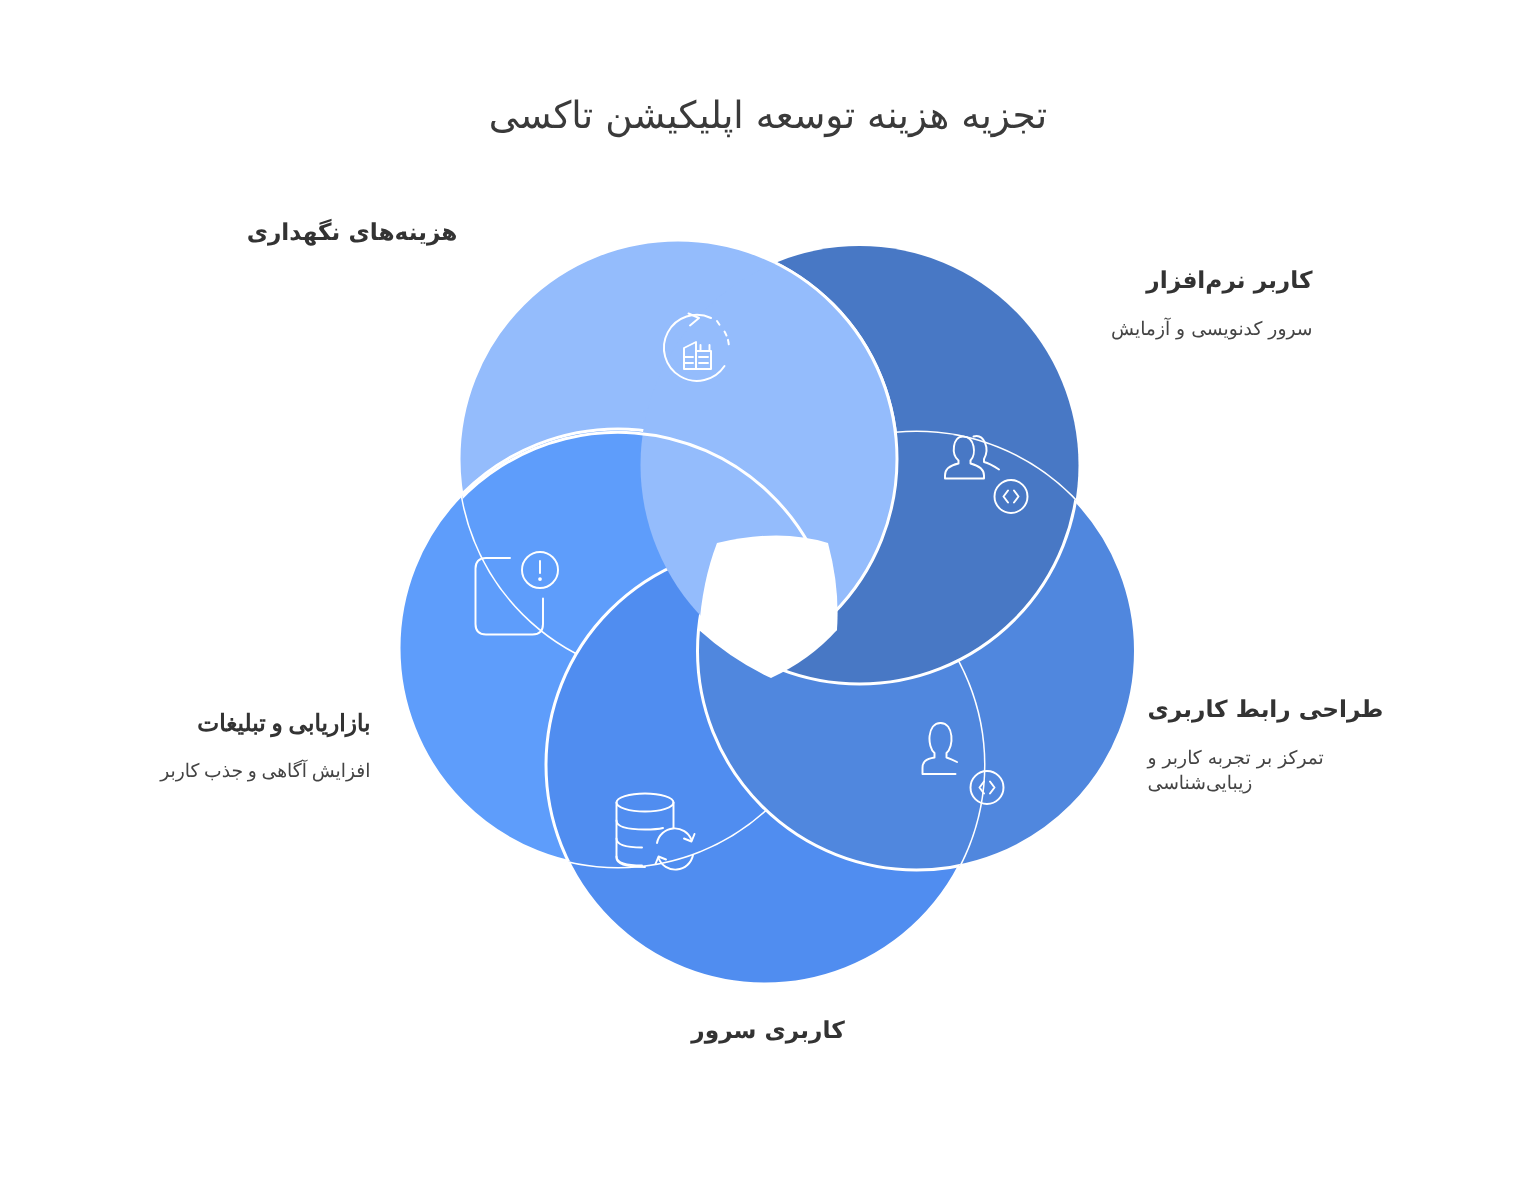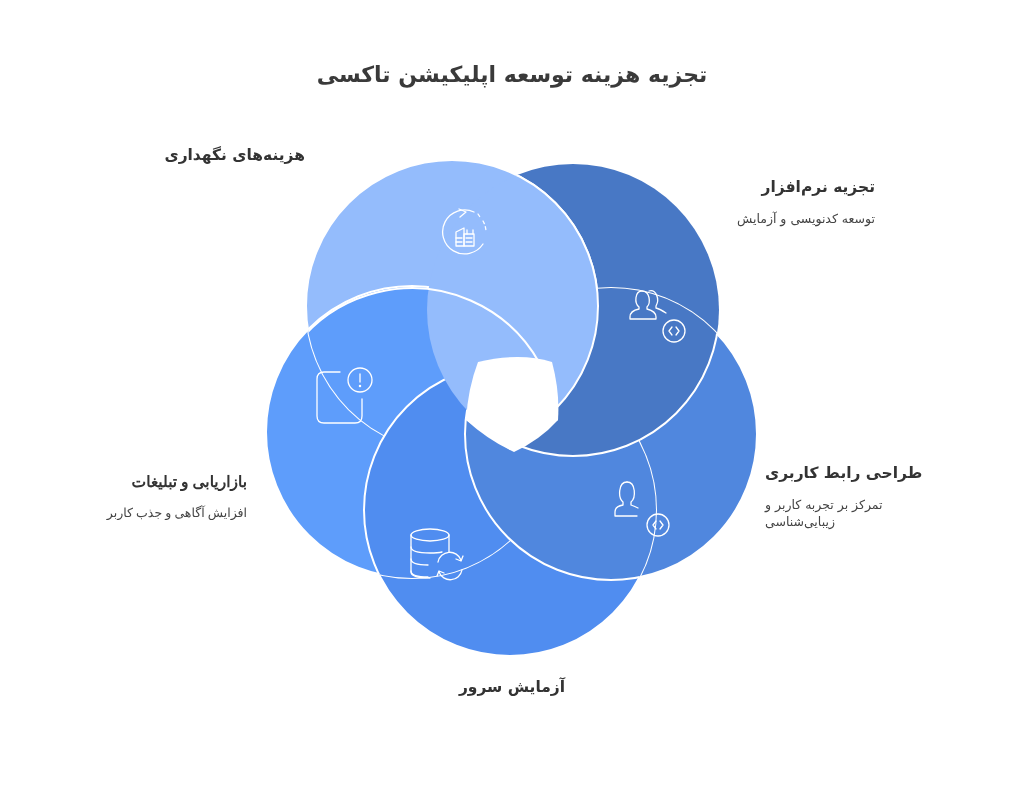--- a/index.html
+++ b/index.html
@@ -1,19 +1,19 @@
 <!DOCTYPE html>
 <html><head>
 <meta charset="utf-8">
 <style>
   html, body { margin: 0; padding: 0; background: #ffffff; }
   body { width: 1024px; height: 790px; position: relative; overflow: hidden;
          font-family: "DejaVu Sans", "Liberation Sans", sans-serif; }
   .title { position: absolute; top: 62px; left: 0; width: 1024px; text-align: center;
-           font-size: 22px; font-weight: bold; color: #3a3a3a; direction: rtl; }
+           font-size: 25px; font-weight: normal; color: #3a3a3a; direction: rtl; }
   .label { position: absolute; direction: rtl; color: #3a3a3a; }
   .label h3 { margin: 0; font-size: 15.5px; font-weight: bold; color: #333; }
   .label p { margin: 14px 0 0 0; font-size: 12.5px; line-height: 17px; color: #444; }
   svg.diagram { position: absolute; left: 0; top: 0; }
   .icon-stroke { fill: none; stroke: #ffffff; stroke-width: 1.3; stroke-linecap: round; stroke-linejoin: round; }
 </style>
 </head>
 <body>
 
 <div class="title">تجزیه هزینه توسعه اپلیکیشن تاکسی</div>
@@ -113,36 +113,36 @@
     <path d="M 54 42 A 12 12 0 0 1 31 44"></path>
     <path d="M 29 48 L 31 43 L 36 45"></path>
   </g>
 </svg>
 
 <div class="label" style="left:120px; top:146px; width:185px; text-align:right;">
   <h3>هزینه‌های نگهداری</h3>
 </div>
 
 <div class="label" style="left:715px; top:178px; width:160px; text-align:right;">
-  <h3>تجزیه نرم‌افزار</h3>
+  <h3>کاربر نرم‌افزار</h3>
   <p>
-    <span>توسعه کدنویسی و آزمایش</span>
+    <span>سرور کدنویسی و آزمایش</span>
   </p>
 </div>
 
 <div class="label" style="left:765px; top:464px; width:175px; text-align:left;">
   <h3>طراحی رابط کاربری</h3>
   <p>
     <span>تمرکز بر تجربه کاربر و</span><br>
     <span>زیبایی‌شناسی</span>
   </p>
 </div>
 
 <div class="label" style="left:75px; top:473px; width:172px; text-align:right;font-family:Liberation Serif, serif;">
   <h3>بازاریابی و تبلیغات</h3>
   <p>
     <span>افزایش آگاهی و جذب کاربر</span>
   </p>
 </div>
 
 <div class="label" style="left:400px; top:678px; width:224px; text-align:center;">
-  <h3>آزمایش سرور</h3>
+  <h3>کاربری سرور</h3>
 </div>
 
 </body></html>

